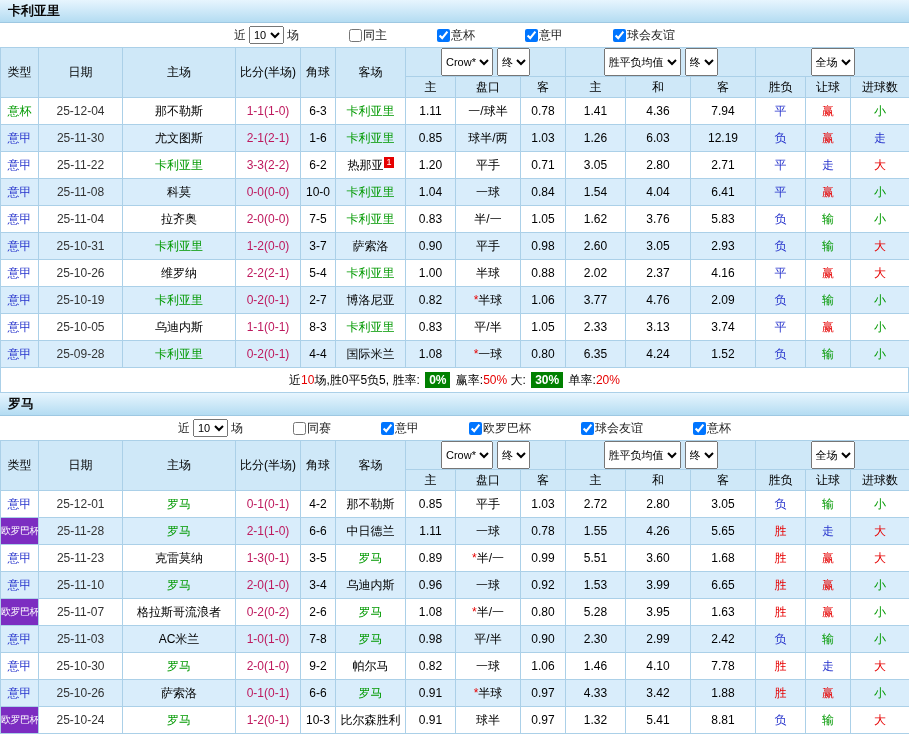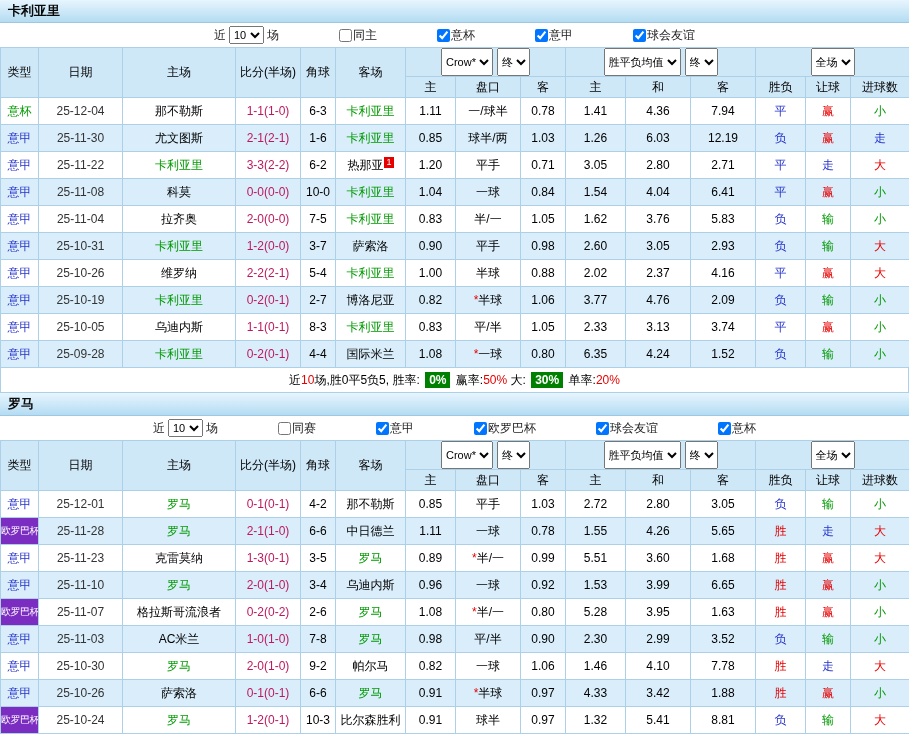--- a/index.html
+++ b/index.html
@@ -8,21 +8,21 @@
   .topbar{height:28px;background:#1132a7;display:flex;align-items:center;justify-content:center;gap:10px;}
   .tb-title{color:#ffe000;font-size:14px;font-weight:bold;letter-spacing:2px;}
   .tb-opt{display:inline-flex;align-items:center;gap:4px;color:#fff;font-size:12px;cursor:pointer;}
   .radio-dot{width:8px;height:8px;border-radius:50%;background:#fff;display:inline-block;}
   .radio-ring{width:12px;height:12px;border-radius:50%;display:inline-block;
     background:radial-gradient(circle,#fff 0 2px,#1132a7 2px 4px,#fff 4px 6px);}
   .sec-header{height:22px;background:linear-gradient(#e7f5fe,#b4dcf2);border-bottom:1px solid #9ec8e2;
     display:flex;align-items:center;padding-left:8px;font-size:13px;font-weight:bold;color:#0a0a0a;}
   .filter-bar{height:24px;display:flex;align-items:center;justify-content:center;font-size:12px;color:#222;gap:3px;background:#fff;}
   .filter-bar select{font-size:11px;height:18px;}
-  .filter-bar label{display:inline-flex;align-items:center;cursor:pointer;margin-left:13px;padding-left:44px;}
+  .filter-bar label{display:inline-flex;align-items:center;cursor:pointer;margin-left:3px;padding-left:44px;}
   .filter-bar input[type=checkbox]{width:13px;height:13px;margin:0 1px 0 0;}
   table{border-collapse:collapse;table-layout:fixed;width:909px;font-size:12px;}
   th,td{border:1px solid #abd0e8;text-align:center;white-space:nowrap;overflow:hidden;padding:0;}
   thead th{background:#cfe8f8;color:#000;font-weight:normal;}
   thead tr.hr1 th{height:26px;}
   thead tr.hr2 th{height:20px;}
   th select{font-size:11px;height:28px;margin:0 2px;}
   tbody td{height:26px;color:#000;}
   tbody tr:nth-child(even) td{background:#d9edfb;}
   tbody tr td.lg-europa{background:#7c2dc1 !important;color:#fff;font-size:10px;letter-spacing:-0.5px;}
@@ -462,21 +462,21 @@
               <td class="date-cell">25-11-03</td>
               <td><span>AC米兰</span></td>
               <td class="score">1-0(1-0)</td>
               <td>7-8</td>
               <td><span class="team-green">罗马</span></td>
               <td>0.98</td>
               <td>平/半</td>
               <td>0.90</td>
               <td>2.30</td>
               <td>2.99</td>
-              <td>3.52</td>
+              <td>2.42</td>
               <td class="c-blue">负</td>
               <td class="c-green">输</td>
               <td class="c-green">小</td>
             </tr>
             <tr>
               <td class="lg-league">意甲</td>
               <td class="date-cell">25-10-30</td>
               <td><span class="team-green">罗马</span></td>
               <td class="score">2-0(1-0)</td>
               <td>9-2</td>

